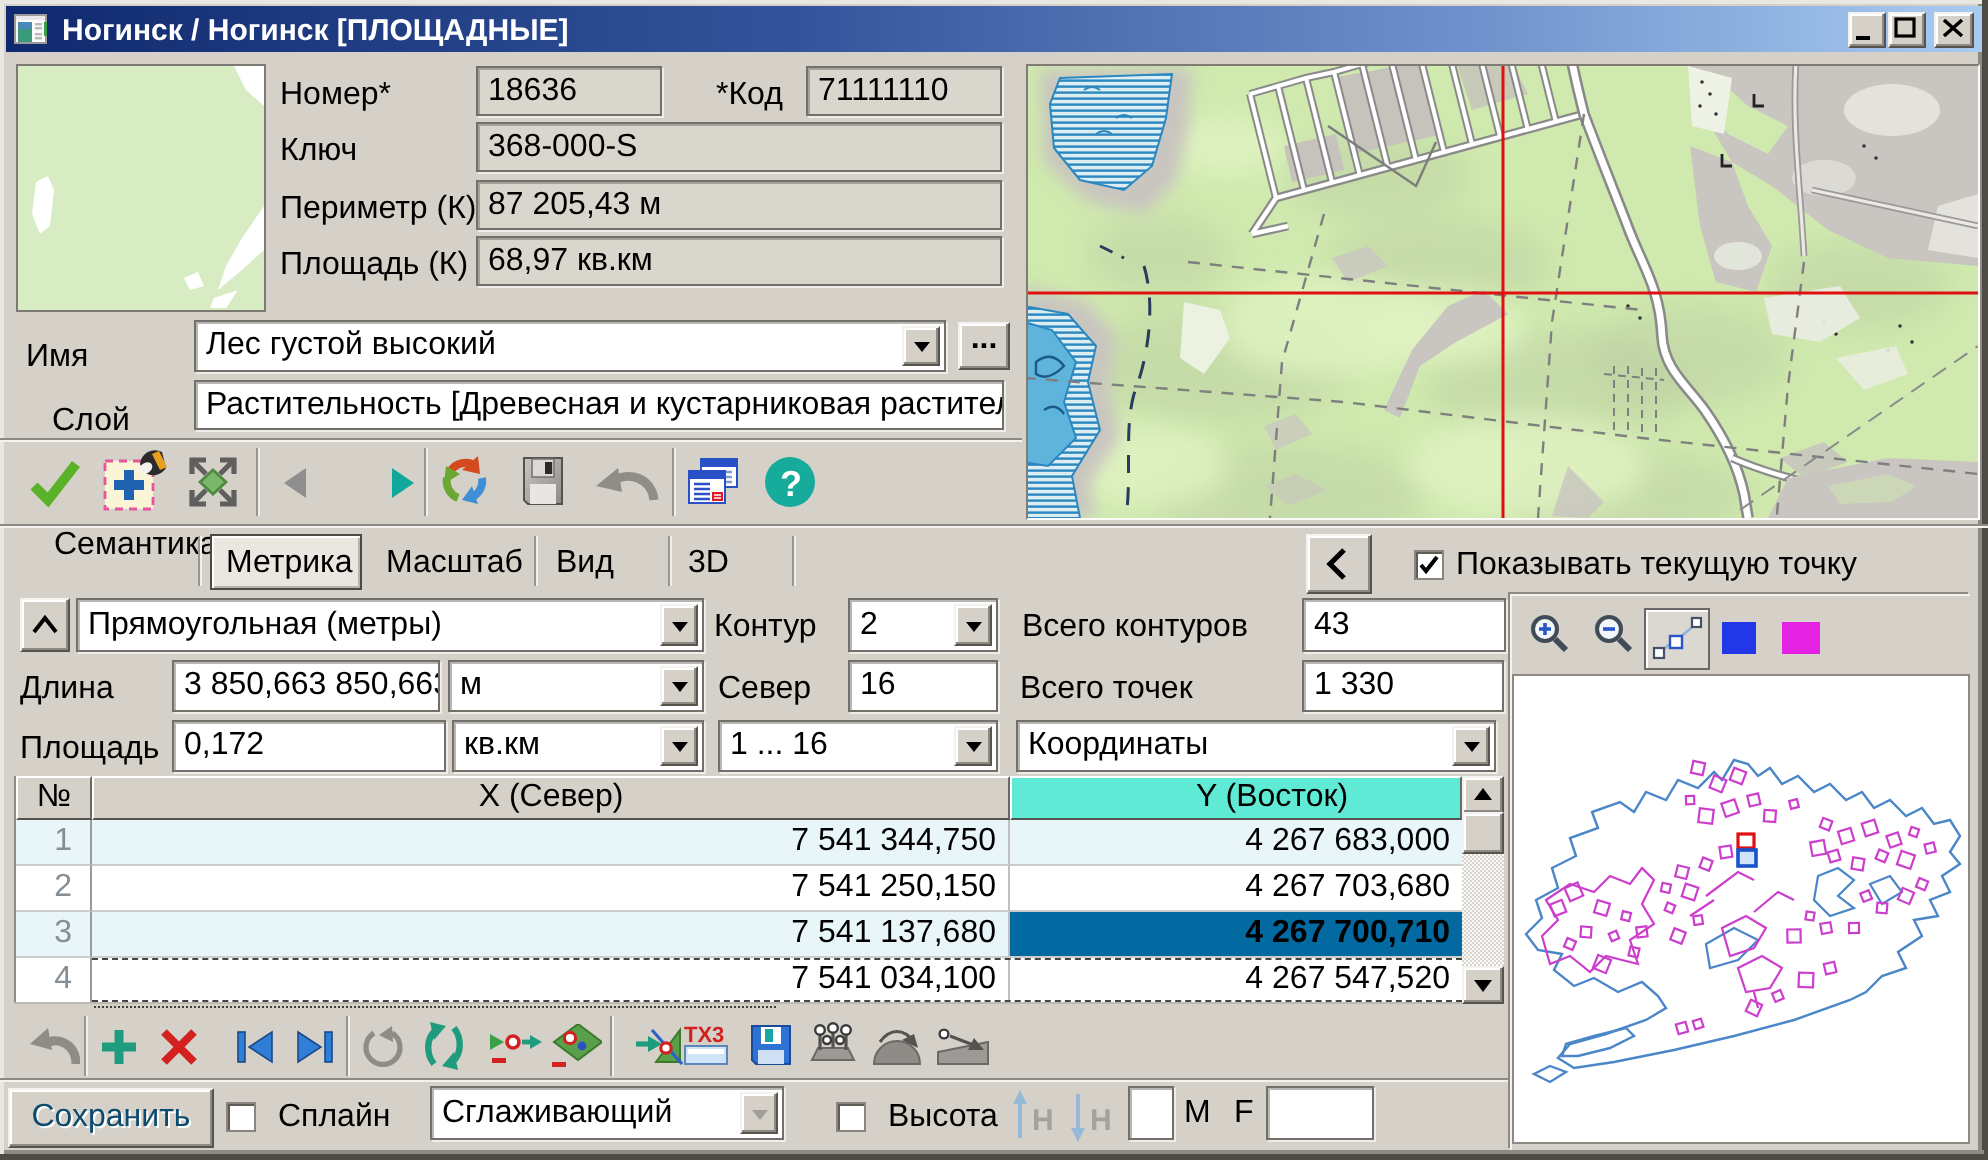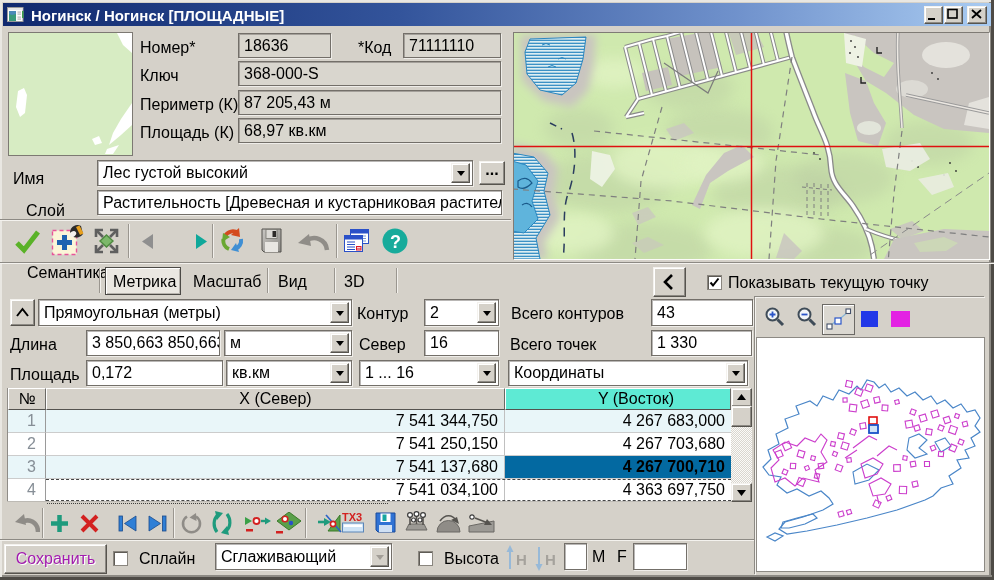--- a/index.html
+++ b/index.html
@@ -204,21 +204,21 @@
 <div class="abs num" style="left:46px;top:410px;width:459px;height:23px;box-sizing:border-box;background:#e9f6f9;line-height:22px;border-right:1px solid #c0c0c0;border-bottom:1px solid #cccccc;">7 541 344,750</div>
 <div class="abs num" style="left:505px;top:410px;width:226px;height:23px;box-sizing:border-box;background:#e9f6f9;line-height:22px;border-bottom:1px solid #cccccc;">4 267 683,000</div>
 <div class="abs num" style="left:8px;top:433px;width:38px;height:23px;box-sizing:border-box;background:#ffffff;color:#868e96;line-height:22px;border-right:1px solid #9a9a9a;border-bottom:1px solid #cccccc;padding-right:9px;">2</div>
 <div class="abs num" style="left:46px;top:433px;width:459px;height:23px;box-sizing:border-box;background:#ffffff;line-height:22px;border-right:1px solid #c0c0c0;border-bottom:1px solid #cccccc;">7 541 250,150</div>
 <div class="abs num" style="left:505px;top:433px;width:226px;height:23px;box-sizing:border-box;background:#ffffff;line-height:22px;border-bottom:1px solid #cccccc;">4 267 703,680</div>
 <div class="abs num" style="left:8px;top:456px;width:38px;height:23px;box-sizing:border-box;background:#e9f6f9;color:#868e96;line-height:22px;border-right:1px solid #9a9a9a;border-bottom:1px solid #cccccc;padding-right:9px;">3</div>
 <div class="abs num" style="left:46px;top:456px;width:459px;height:23px;box-sizing:border-box;background:#e9f6f9;line-height:22px;border-right:1px solid #c0c0c0;border-bottom:1px solid #cccccc;">7 541 137,680</div>
 <div class="abs num" style="left:505px;top:456px;width:226px;height:23px;box-sizing:border-box;background:#0369a1;line-height:22px;border-bottom:1px solid #cccccc;font-weight:bold;">4 267 700,710</div>
 <div class="abs num" style="left:8px;top:479px;width:38px;height:23px;box-sizing:border-box;background:#ffffff;color:#868e96;line-height:22px;border-right:1px solid #9a9a9a;border-bottom:1px solid #cccccc;padding-right:9px;">4</div>
 <div class="abs num" style="left:46px;top:479px;width:459px;height:23px;box-sizing:border-box;background:#ffffff;line-height:22px;border-right:1px solid #c0c0c0;border-bottom:1px solid #cccccc;">7 541 034,100</div>
-<div class="abs num" style="left:505px;top:479px;width:226px;height:23px;box-sizing:border-box;background:#ffffff;line-height:22px;border-bottom:1px solid #cccccc;">4 363 697,750</div>
+<div class="abs num" style="left:505px;top:479px;width:226px;height:23px;box-sizing:border-box;background:#ffffff;line-height:22px;border-bottom:1px solid #cccccc;">4 267 547,520</div>
 <div class="abs" style="left:46px;top:479px;width:685px;height:22px;box-sizing:border-box;border-top:1px dashed #444;border-bottom:1px dashed #444;"></div>
 <div class="abs" style="left:7px;top:388px;width:1px;height:114px;background:#8f8c87;"></div>
 <div class="abs" style="left:7px;top:501px;width:745px;height:1px;background:#bdbab4;"></div>
 <div class="abs" style="left:731px;top:388px;width:21px;height:114px;background:#d9d6cf;background-image:linear-gradient(45deg,#fbfaf8 25%,transparent 25%,transparent 75%,#fbfaf8 75%),linear-gradient(45deg,#fbfaf8 25%,transparent 25%,transparent 75%,#fbfaf8 75%);background-size:2px 2px;background-position:0 0,1px 1px;"></div>
 <div class="btn" style="left:731px;top:388px;width:19px;height:17px;">
     <svg width="19" height="17">
       <path d="M9.5 5 L14 11 L5 11 Z" fill="#000"></path>
     </svg>
   </div>
 <div class="btn" style="left:731px;top:406px;width:19px;height:19px;"></div>
@@ -305,21 +305,21 @@
  <path d="M4 8 C9 1 16 1 21 8" fill="none" stroke="#55534f" stroke-width="1.6"></path>
  <path d="M23 11 L21 4 L15 7 Z" fill="#55534f"></path>
 </svg>
 <svg style="left:468px;top:513px;" width="27" height="20" viewBox="0 0 27 20">
  <path d="M1 13 L26 8 L26 19 L1 19 Z" fill="#9c9a95" stroke="#6b6965"></path>
  <circle cx="4" cy="4" r="2.2" fill="#fff" stroke="#3a3a3a" stroke-width="1.2"></circle>
  <path d="M7 5 L20 10" stroke="#55534f" stroke-width="1.6"></path>
  <path d="M24 12 L19 6 L16 12 Z" fill="#55534f"></path>
 </svg>
 <div class="groove" style="left:0;top:539px;width:756px;"></div>
-<div class="btn" style="left:4px;top:544px;width:101px;height:28px;text-align:center;line-height:28px;color:#a21caf;text-shadow:1px 1px 0 #fff;">Сохранить</div>
+<div class="btn" style="left:4px;top:544px;width:101px;height:28px;text-align:center;line-height:28px;color:#0c4a6e;text-shadow:1px 1px 0 #fff;">Сохранить</div>
 <div class="cb" style="left:113px;top:551px;"></div>
 <div class="lab" style="left:139px;top:550px;">Сплайн</div>
 <div class="wfield" style="left:215px;top:543px;width:170px;height:25px;line-height:25px;">Сглаживающий<div class="arrbtn dis"></div></div>
 <div class="cb" style="left:418px;top:551px;"></div>
 <div class="lab" style="left:444px;top:550px;">Высота</div>
 <svg style="left:505px;top:545px;" width="24" height="26" viewBox="0 0 24 26">
  <path d="M5 24 V5" stroke="#97b9d8" stroke-width="2"></path>
  <path d="M5 0 L1.5 7 L8.5 7 Z" fill="#97b9d8"></path>
  <text x="11" y="20" font-size="15" font-weight="bold" fill="#a5a29c" font-family="Liberation Sans">H</text>
 </svg>

